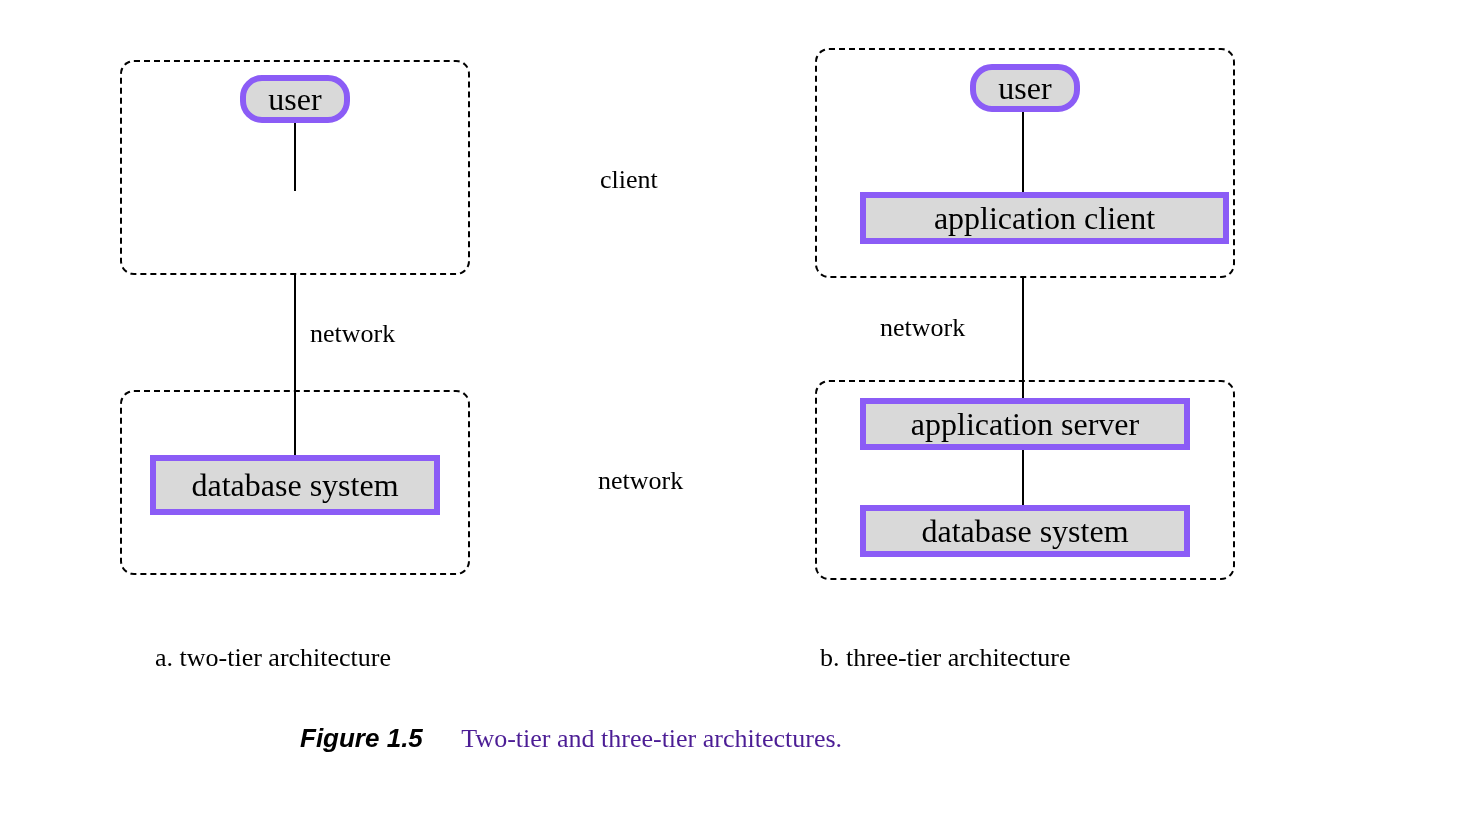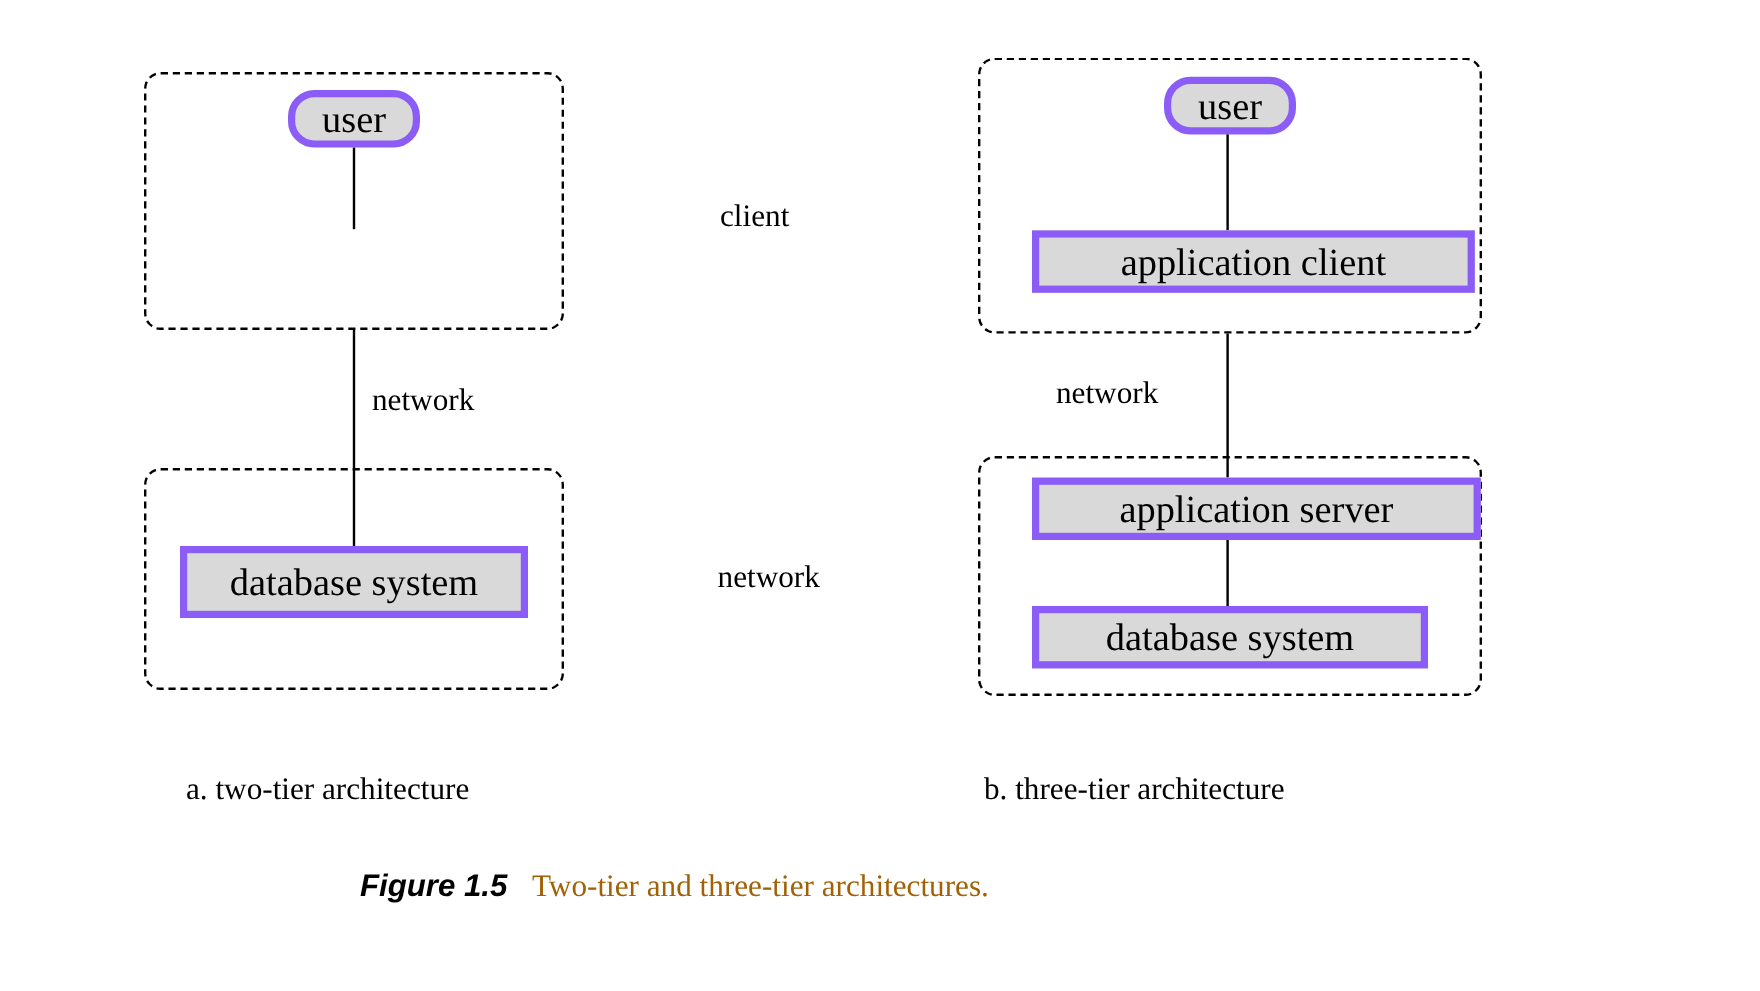--- a/index.html
+++ b/index.html
@@ -57,23 +57,23 @@
       font-size: 26px;
       white-space: nowrap;
     }
     .fig-caption b {
       font-family: Arial, Helvetica, sans-serif;
       font-weight: 700;
       color: #000;
       font-style: italic;
     }
     .fig-caption span.rest {
-      color: #a16207;
+      color: #4c1d95;
       font-family: Georgia, 'Times New Roman', serif;
-      margin-left: 14px;
+      margin-left: 32px;
     }
   </style>
 </head>
 <body>
 
 <div class="canvas">
 
   <div class="dashed-box" style="left:20px; top:20px; width:350px; height:215px;"></div>
 
   <div class="node-box node-pill" style="left:140px; top:35px; width:110px; height:48px;">
@@ -105,21 +105,21 @@
 
   <div class="node-box" style="left:760px; top:152px; width:369px; height:52px;">
     <span>application client</span>
   </div>
 
   <div class="line vline" style="left:922px; top:238px; height:120px;"></div>
   <div class="label" style="left:780px; top:273px;">network</div>
 
   <div class="dashed-box" style="left:715px; top:340px; width:420px; height:200px;"></div>
 
-  <div class="node-box" style="left:760px; top:358px; width:374px; height:52px;">
+  <div class="node-box" style="left:760px; top:358px; width:330px; height:52px;">
     <span>application server</span>
   </div>
 
   <div class="line vline" style="left:922px; top:410px; height:55px;"></div>
 
   <div class="node-box" style="left:760px; top:465px; width:330px; height:52px;">
     <span>database system</span>
   </div>
 
   <div class="caption" style="left:55px; top:603px;">a.  two-tier architecture</div>

